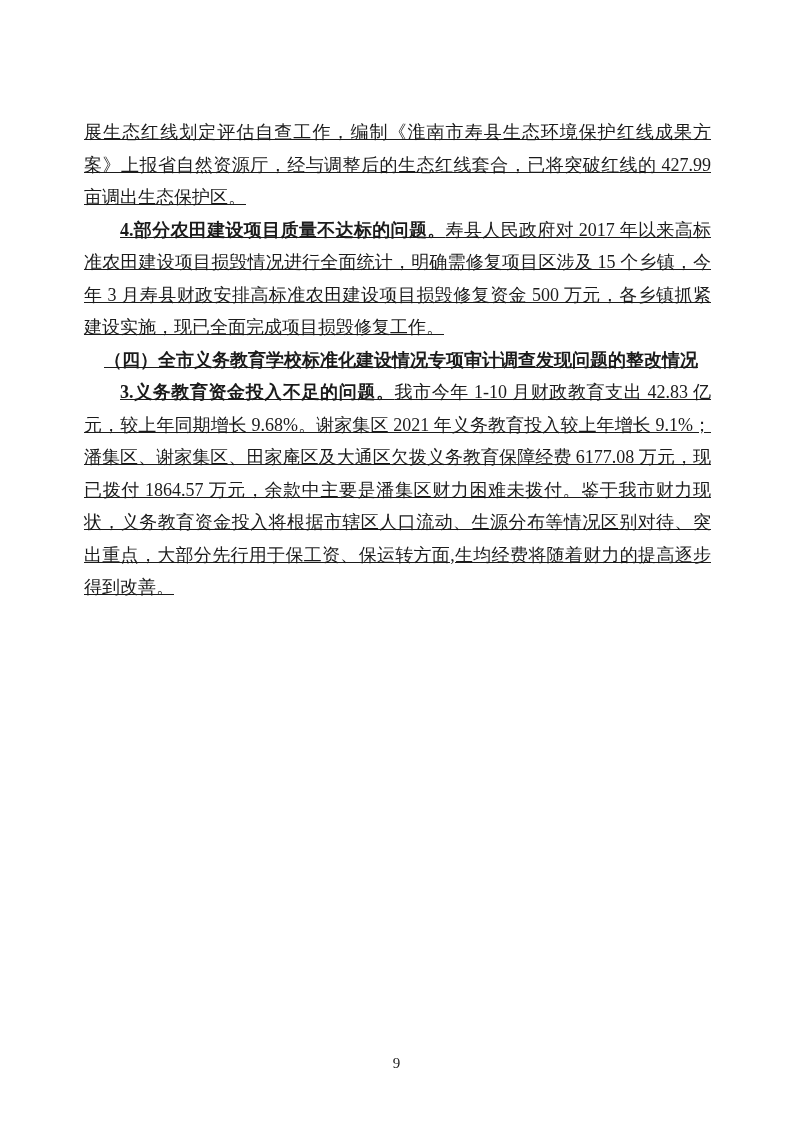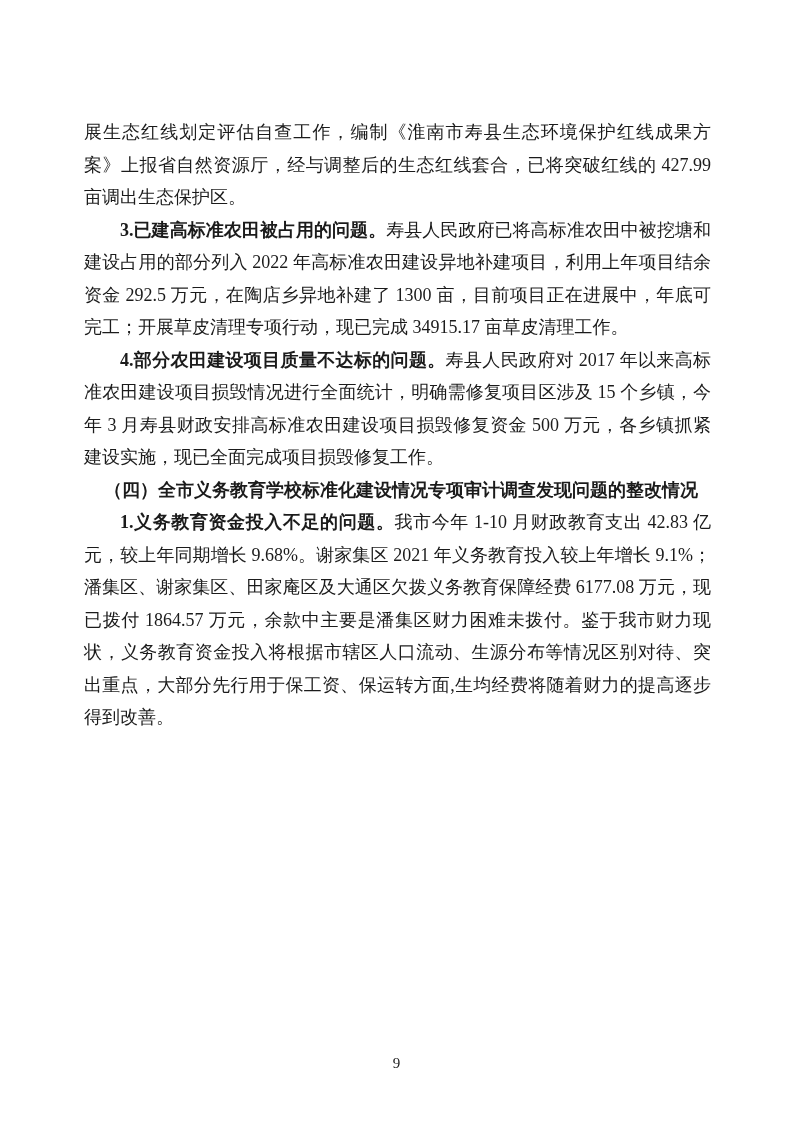--- a/index.html
+++ b/index.html
@@ -23,20 +23,21 @@
   }
   .content p {
     margin: 0;
     padding: 0;
     font-size: 18px;
     line-height: 32.5px;
     color: #1b1b1b;
     text-align: justify;
     text-justify: inter-character;
     word-break: break-all;
+    text-decoration: underline;
   }
   .content p.indent {
     text-indent: 36px;
   }
   .content p.heading {
     font-weight: bold;
     text-indent: 20px;
   }
   .content span.bold {
     font-weight: bold;
@@ -51,19 +52,18 @@
     color: #1b1b1b;
     font-family: "Liberation Serif", "DejaVu Serif", serif;
   }
 </style>
 </head>
 <body>
 
 <div class="page">
   <div class="content" id="doc-content">
       <p class=""><span>展生态红线划定评估自查工作，编制《淮南市寿县生态环境保护红线成果方案》上报省自然资源厅，经与调整后的生态红线套合，已将突破红线的 427.99 亩调出生态保护区。</span></p>
-      <p class="indent"><span class="bold">3.已建高标准农田被占用的问题。</span><span>寿县人民政府已将高标准农田中被挖塘和建设占用的部分列入 2022 年高标准农田建设异地补建项目，利用上年项目结余资金 292.5 万元，在陶店乡异地补建了 1300 亩，目前项目正在进展中，年底可完工；开展草皮清理专项行动，现已完成 34915.17 亩草皮清理工作。</span></p>
       <p class="indent"><span class="bold">4.部分农田建设项目质量不达标的问题。</span><span>寿县人民政府对 2017 年以来高标准农田建设项目损毁情况进行全面统计，明确需修复项目区涉及 15 个乡镇，今年 3 月寿县财政安排高标准农田建设项目损毁修复资金 500 万元，各乡镇抓紧建设实施，现已全面完成项目损毁修复工作。</span></p>
       <p class=" heading"><span class="bold">（四）全市义务教育学校标准化建设情况专项审计调查发现问题的整改情况</span></p>
-      <p class="indent"><span class="bold">1.义务教育资金投入不足的问题。</span><span>我市今年 1-10 月财政教育支出 42.83 亿元，较上年同期增长 9.68%。谢家集区 2021 年义务教育投入较上年增长 9.1%；潘集区、谢家集区、田家庵区及大通区欠拨义务教育保障经费 6177.08 万元，现已拨付 1864.57 万元，余款中主要是潘集区财力困难未拨付。鉴于我市财力现状，义务教育资金投入将根据市辖区人口流动、生源分布等情况区别对待、突出重点，大部分先行用于保工资、保运转方面,生均经费将随着财力的提高逐步得到改善。</span></p>
+      <p class="indent"><span class="bold">3.义务教育资金投入不足的问题。</span><span>我市今年 1-10 月财政教育支出 42.83 亿元，较上年同期增长 9.68%。谢家集区 2021 年义务教育投入较上年增长 9.1%；潘集区、谢家集区、田家庵区及大通区欠拨义务教育保障经费 6177.08 万元，现已拨付 1864.57 万元，余款中主要是潘集区财力困难未拨付。鉴于我市财力现状，义务教育资金投入将根据市辖区人口流动、生源分布等情况区别对待、突出重点，大部分先行用于保工资、保运转方面,生均经费将随着财力的提高逐步得到改善。</span></p>
     </div>
   <div class="page-number">9</div>
 </div>
 
 </body></html>

